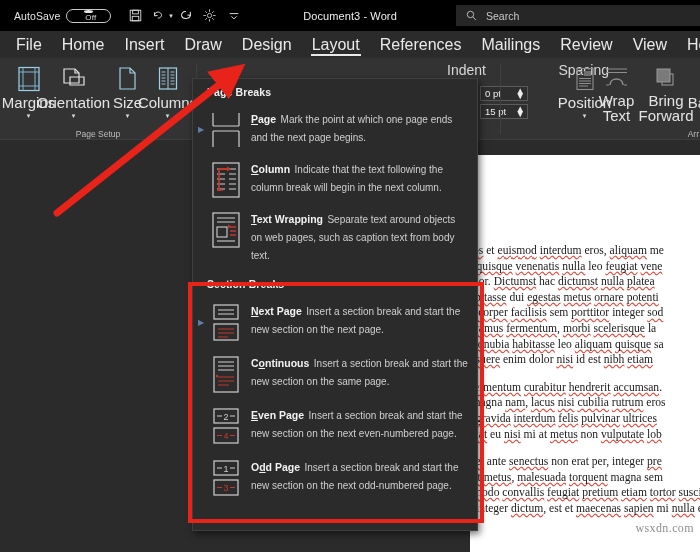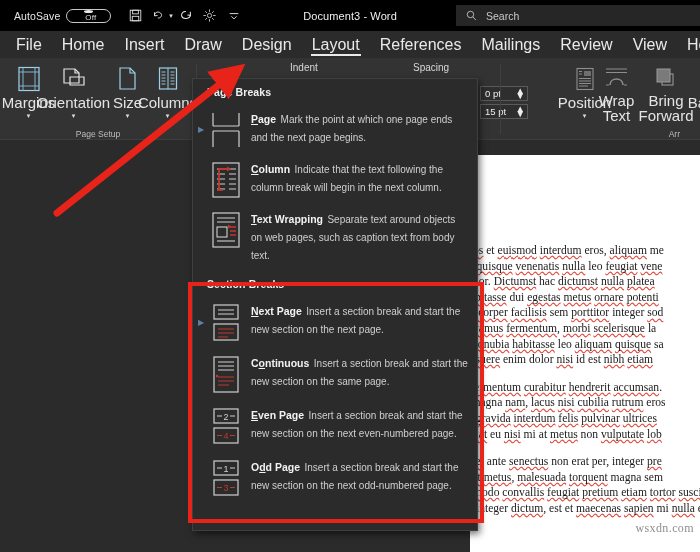--- a/index.html
+++ b/index.html
@@ -76,21 +76,21 @@
 
   .breaks-btn {
     position:absolute; left:193px; top:59px; width:64px; height:19px;
     background:#3d3d3d; display:flex; align-items:center; padding-left:3px; z-index:6;
   }
   .breaks-btn .lbl { color:#ededed; font-size:10px; margin-left:4px; }
   .breaks-btn .caret { color:#dcdcdc; font-size:7px; margin-left:4px; }
 
   .grp-para { position:absolute; left:258px; top:0; width:196px; height:82px; }
   .para-head {
-    position:absolute; top:4px; width:100%; color:#d8d8d8; font-size:10px;
+    position:absolute; top:4px; width:100%; color:#d8d8d8; font-size:14px;text-align:right;
   }
   .spin-wrap { position:absolute; left:222px; top:28px; width:48px; }
   .spin {
     width:48px; height:15px; background:#2e2e2e; border:1px solid #5a5a5a;
     display:flex; align-items:center; position:relative; margin-bottom:3px;
   }
   .spin span { color:#ededed; font-size:9.5px; margin-left:4px; }
   .spin .arrows {
     position:absolute; right:2px; top:0; height:100%;
     display:flex; flex-direction:column; justify-content:center; gap:1px;
@@ -339,21 +339,21 @@
           </svg>
         </span>
         <span class="lbl">Bring</span>
         <span class="lbl" style="margin-top:0;">Forward</span>
       </div>
 
       <div class="bigbtn" style="left:190px;width:14px;">
         <span class="lbl" style="margin-top:33px;">Ba</span>
       </div>
 
-      <div class="grp-label" style="text-align:right;padding-right:20px;">Arr</div>
+      <div class="grp-label" style="text-align:right;padding-right:1px;">Arr</div>
     </div>
   </div>
 
   <div class="workspace">
     <div class="page">
       <div class="doc-text">
         <p>
           <span class="sp">ptos</span> et <span class="sp">euismod</span> <span class="sp">interdum</span> eros, <span class="sp">aliquam</span> me<br>
           es <span class="sp">quisque</span> <span class="sp">venenatis</span> <span class="sp">nulla</span> leo <span class="sp">feugiat</span> <span class="sp">vene</span><br>
           dolor. <span class="sp">Dictumst</span> hac <span class="sp">dictumst</span> <span class="sp">nulla</span> <span class="sp">platea</span><br>

